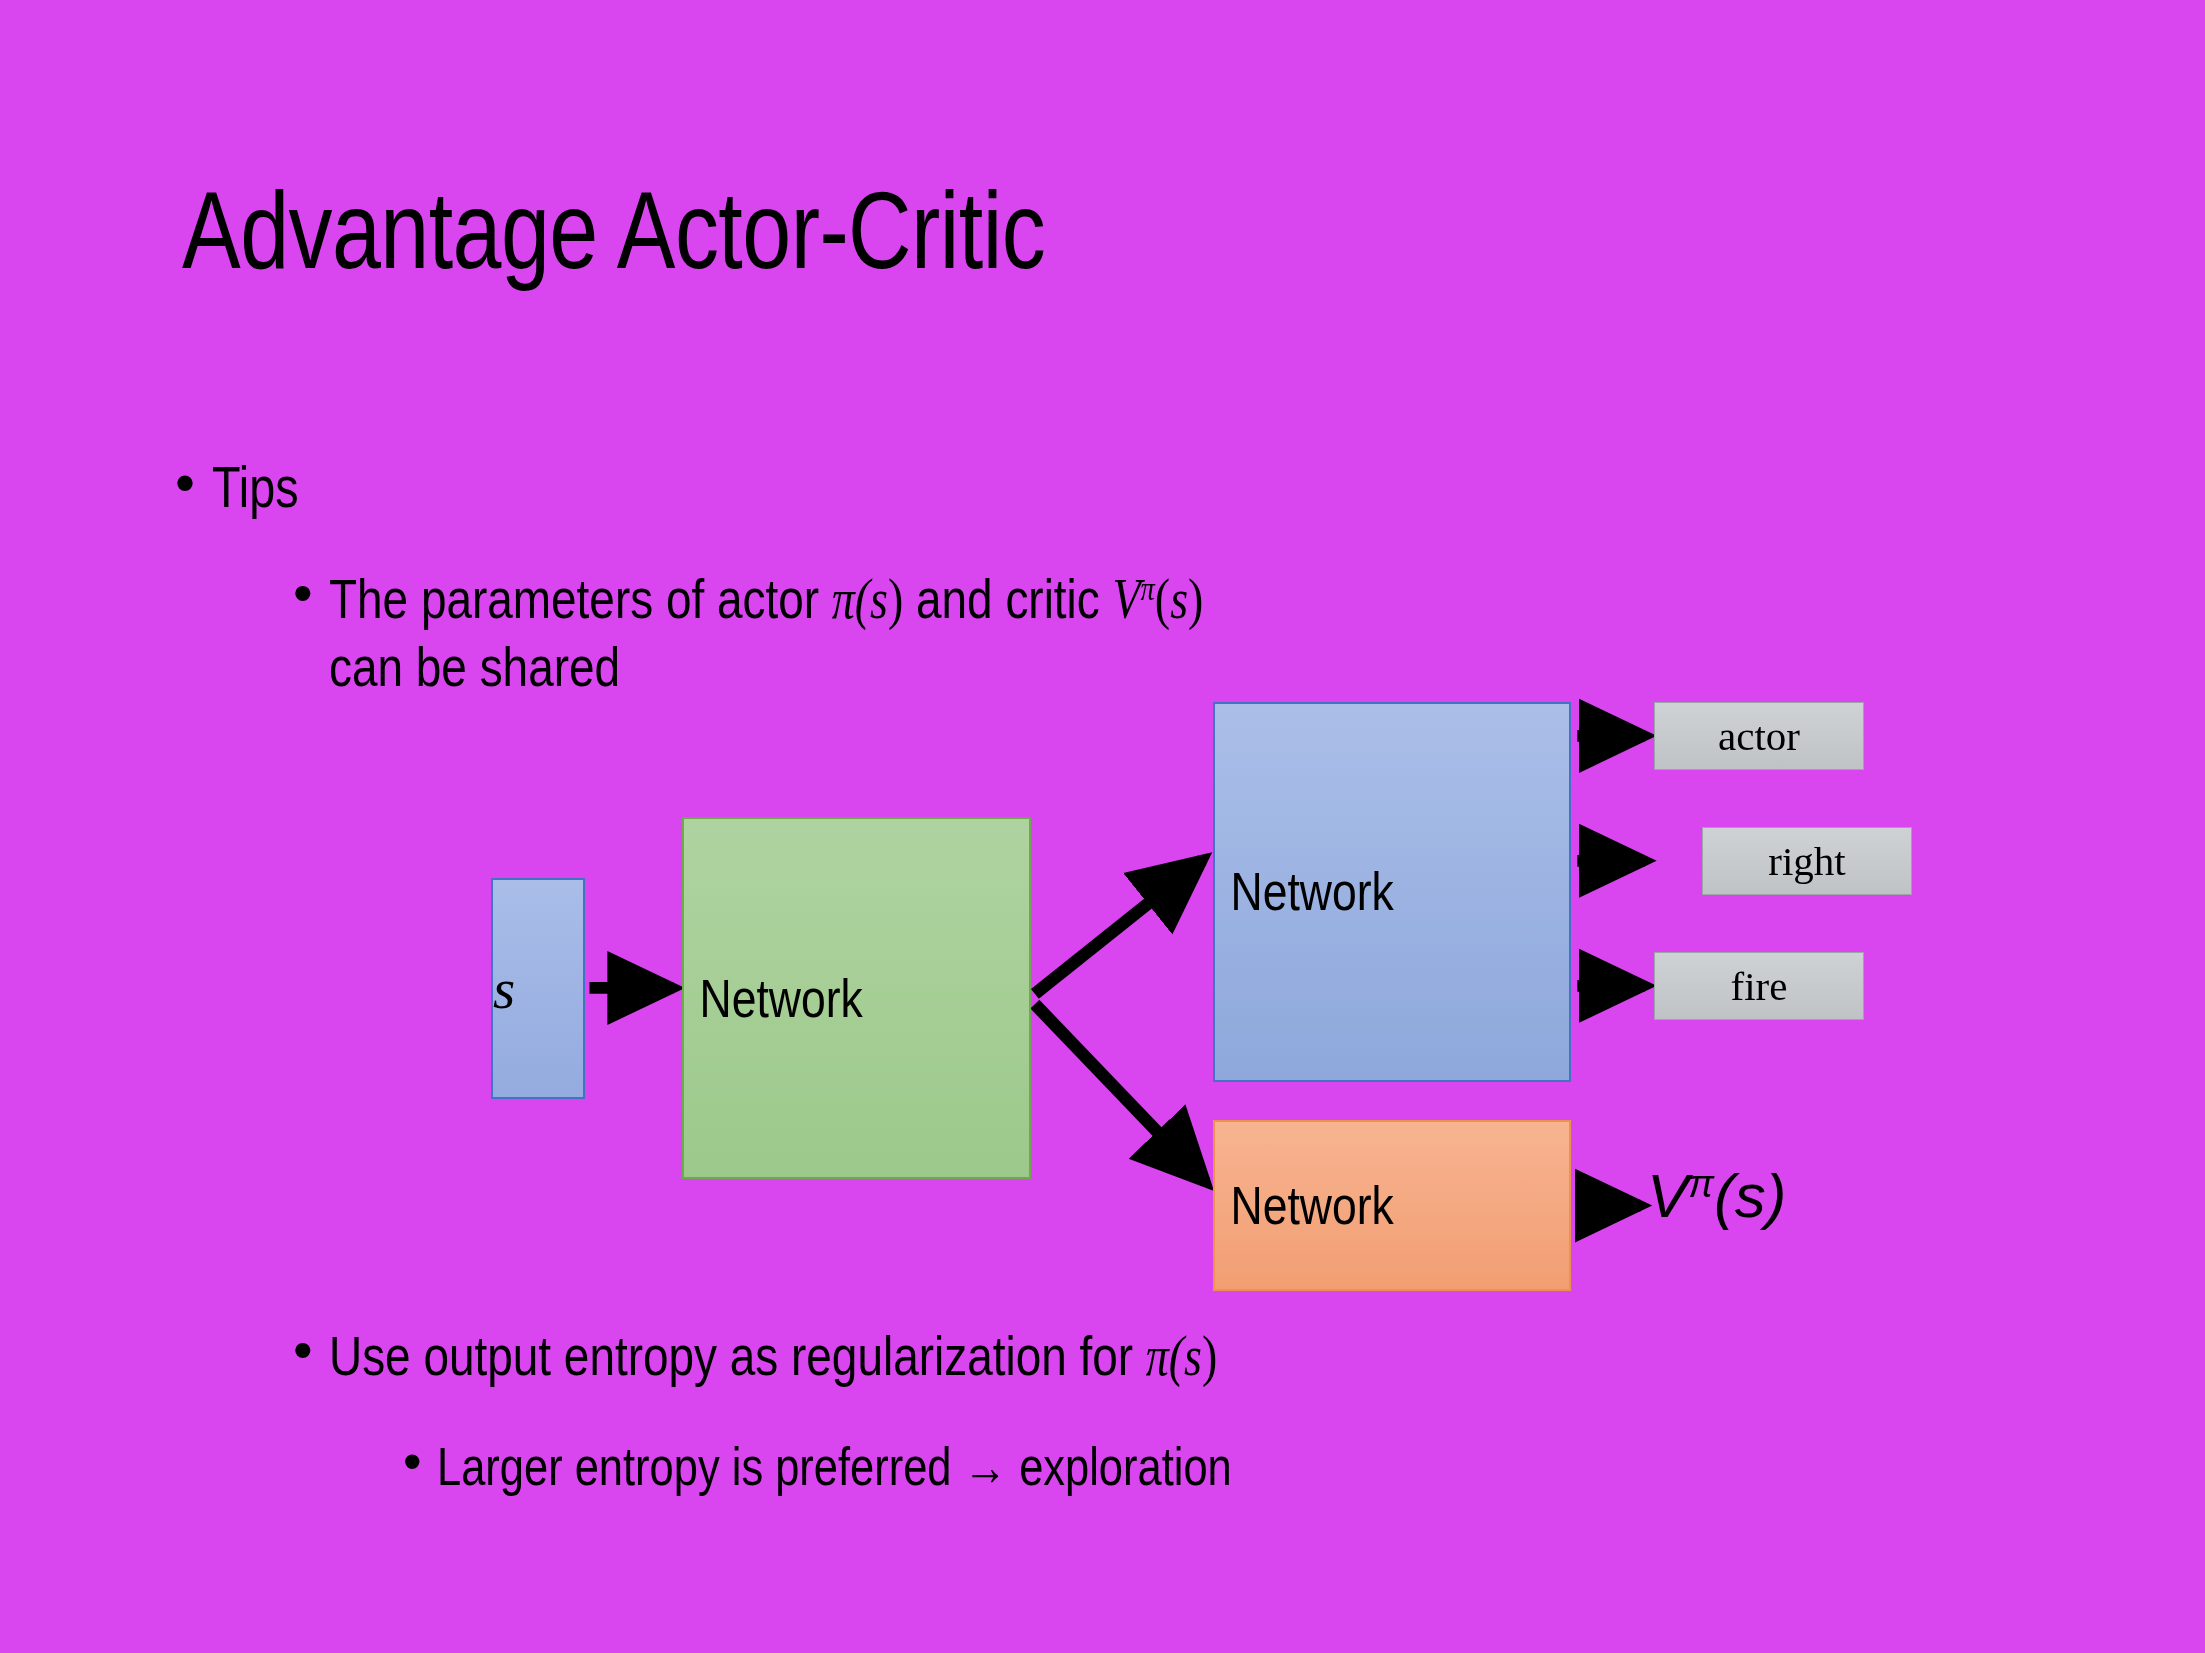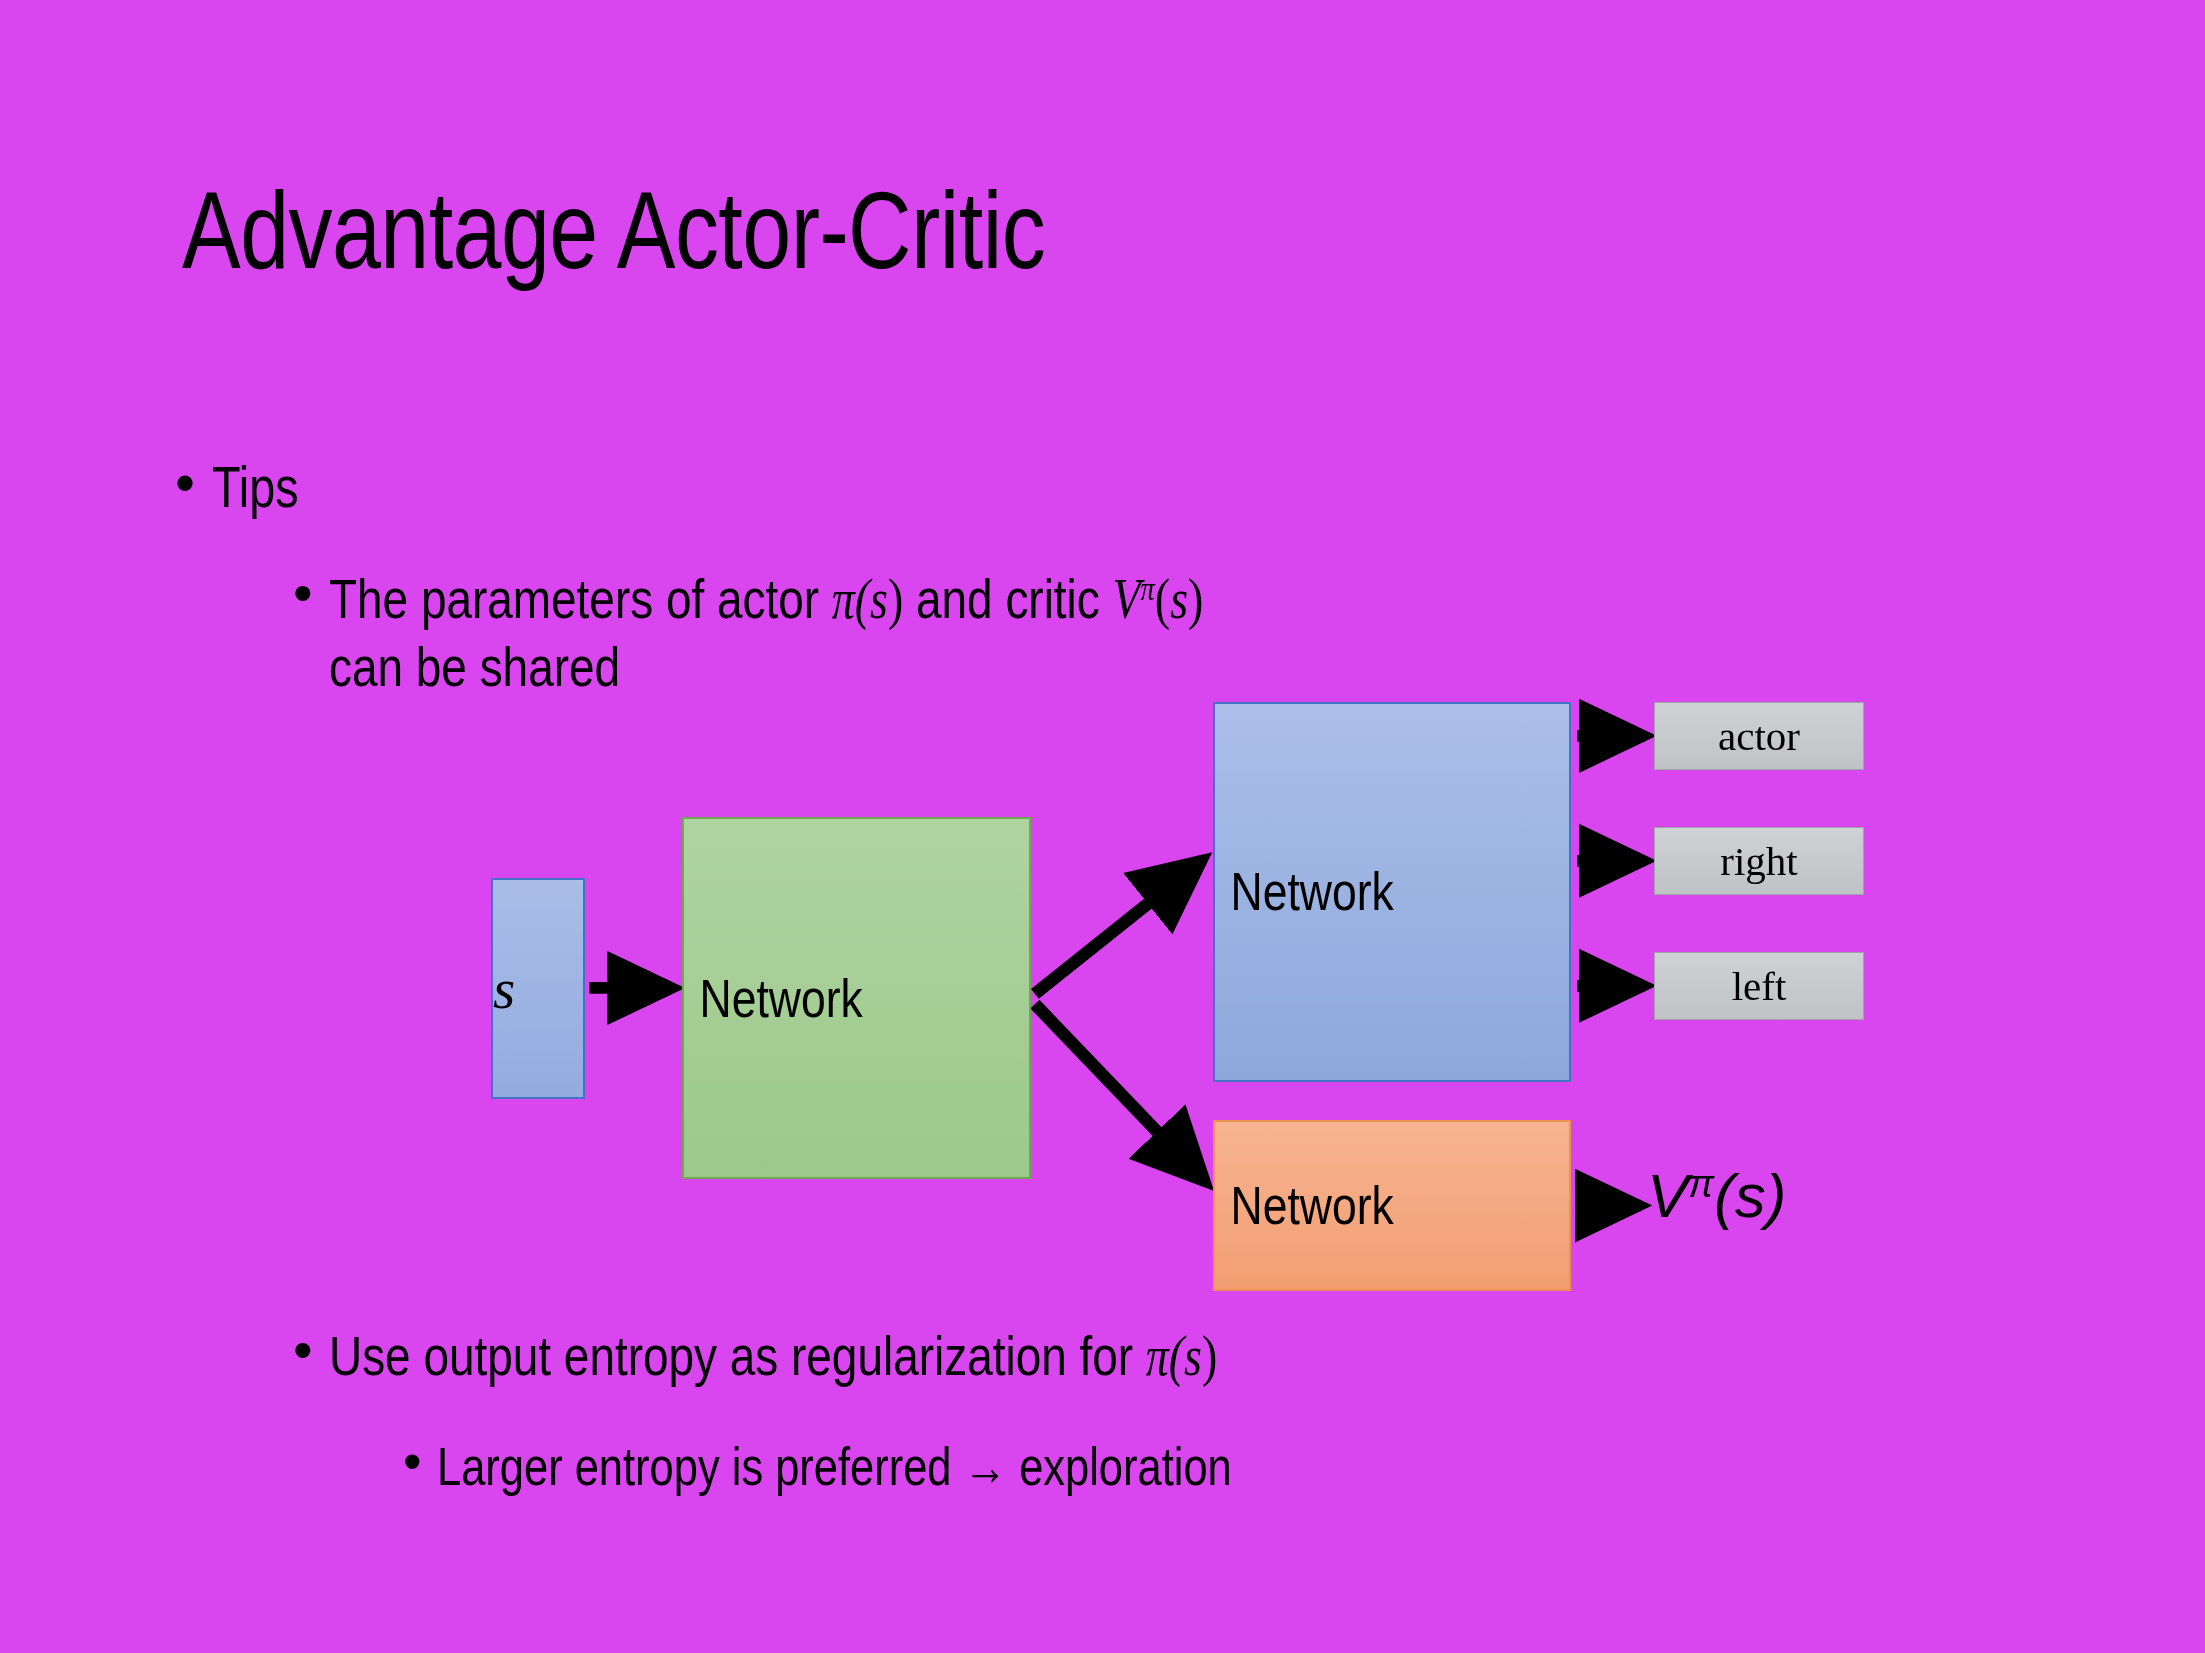--- a/index.html
+++ b/index.html
@@ -170,21 +170,21 @@
     left: 1654px;
     width: 210px;
     height: 68px;
     background: linear-gradient(180deg, #CFD2D4 0%, #BFC3C6 100%);
     border: 1.5px solid #9FA4A8;
     font-family: "Liberation Serif", "DejaVu Serif", serif;
     font-size: 41px;
     color: #000000;
   }
   #out-left  { top: 702px; }
-  #out-right { top: 827px; }
+  #out-right { top: 827px; margin-left: 48px; }
   #out-fire  { top: 952px; }
 
   
   #val-label {
     position: absolute;
     left: 1647px;
     top: 1160px;
     font-family: Liberation Sans, sans-serif;
     font-style: italic;
     font-size: 62px;
@@ -273,20 +273,20 @@
       <span class="lbl">Network</span>
     </div>
 
     <div class="outbox" id="out-left">
       <span>actor</span>
     </div>
     <div class="outbox" id="out-right">
       <span>right</span>
     </div>
     <div class="outbox" id="out-fire">
-      <span>left</span>
+      <span>fire</span>
     </div>
 
     <div id="val-label"><span>V</span><sup>π</sup><span>(</span><span>s</span><span>)</span></div>
 
   </div>
 </div>
 
 
 </body></html>

